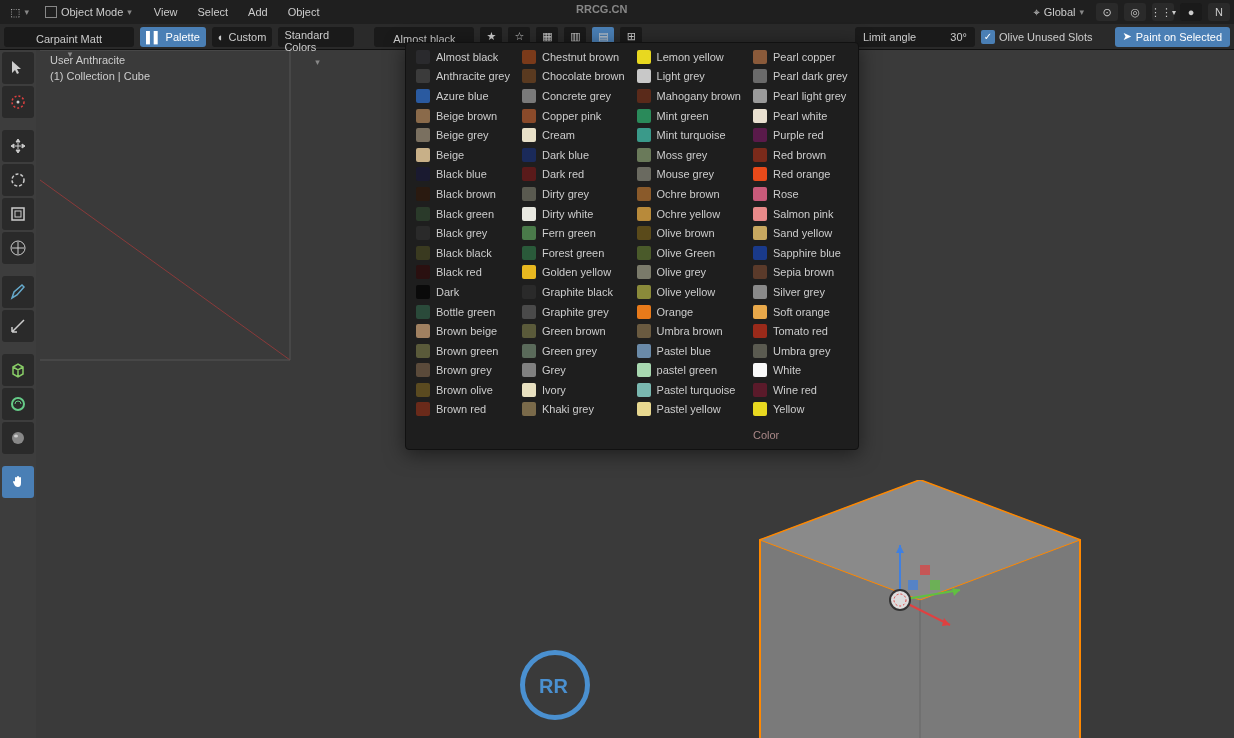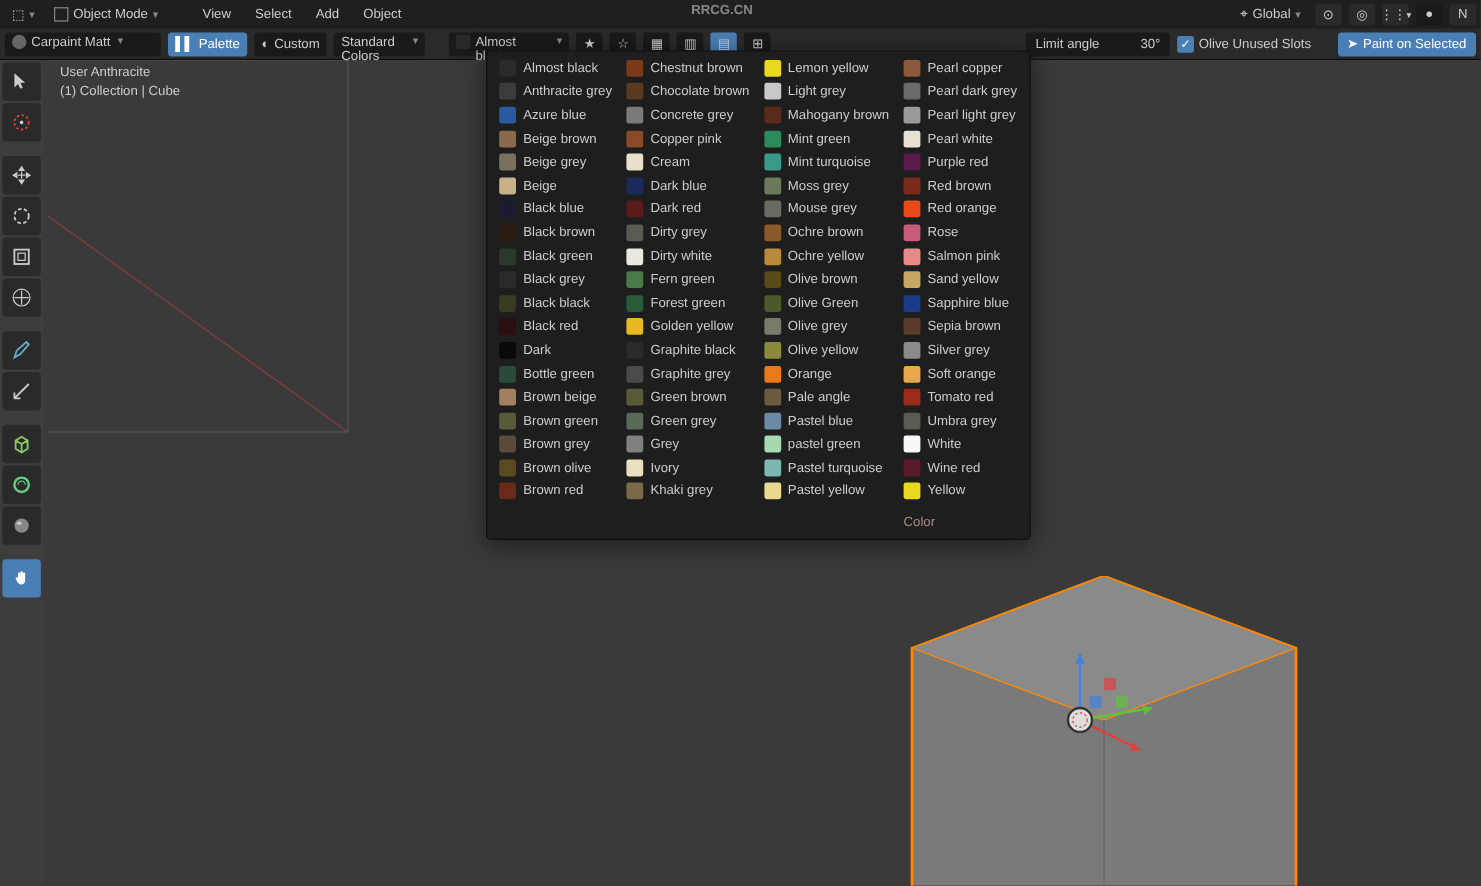--- a/index.html
+++ b/index.html
@@ -2,29 +2,29 @@
 <html><head>
 <meta charset="utf-8">
 <style>
 * { margin: 0; padding: 0; box-sizing: border-box; font-family: -apple-system, "Segoe UI", sans-serif; }
 body { width: 1234px; height: 738px; background: #3d3d3d; overflow: hidden; position: relative; color: #ccc; }
 
 
 .top-menu { height: 24px; background: #1f1f1f; display: flex; align-items: center; padding: 0 4px; font-size: 11px; gap: 8px; }
 .top-menu .left-group { display: flex; align-items: center; gap: 4px; }
 .top-menu .dropdown-btn { display: flex; align-items: center; gap: 4px; padding: 2px 6px; cursor: pointer; }
-.top-menu .menu-items { display: flex; gap: 12px; margin-left: 23px; align-items: flex-end; }
+.top-menu .menu-items { display: flex; gap: 12px; margin-left: 8px; align-items: flex-end; }
 .top-menu .menu-item { cursor: pointer; padding: 2px 4px; }
 .top-menu .right-group { margin-left: auto; display: flex; align-items: center; gap: 6px; }
 .top-menu .icon-btn { width: 22px; height: 18px; display: flex; align-items: center; justify-content: center; cursor: pointer; background: #2a2a2a; border-radius: 3px; }
 .top-menu .icon-btn.dark { background: #1a1a1a; }
 
 
 .sec-toolbar { height: 26px; background: #2a2a2a; display: flex; align-items: center; padding: 0 4px; font-size: 11px; gap: 6px; border-bottom: 1px solid #111; }
-.sec-toolbar .drop { display: flex; align-items: flex-start; background: #1a1a1a; border-radius: 3px; padding: 2px 6px; height: 20px; gap: 4px; cursor: pointer; }
+.sec-toolbar .drop { display: flex; align-items: center; background: #1a1a1a; border-radius: 3px; padding: 2px 6px; height: 20px; gap: 4px; cursor: pointer; flex-direction: column; }
 .sec-toolbar .drop .chev { margin-left: 2px; font-size: 9px; color: #888; }
 .sec-toolbar .btn { display: flex; align-items: center; background: #1a1a1a; border-radius: 3px; padding: 2px 6px; height: 20px; gap: 4px; cursor: pointer; }
 .sec-toolbar .btn.blue { background: #4a7fb5; color: #fff; }
 .sec-toolbar .icon-toggle { width: 22px; height: 20px; background: #1a1a1a; display: flex; align-items: center; justify-content: center; border-radius: 2px; cursor: pointer; }
 .sec-toolbar .icon-toggle.active { background: #4a7fb5; }
 .sec-toolbar .num-field { background: #1a1a1a; border-radius: 3px; padding: 2px 8px; height: 20px; display: flex; align-items: center; gap: 8px; }
 .sec-toolbar .num-field .val { margin-left: auto; }
 .sec-toolbar .checkbox-field { display: flex; align-items: center; gap: 4px; }
 .sec-toolbar .checkbox { width: 14px; height: 14px; background: #4a7fb5; border-radius: 2px; display: flex; align-items: center; justify-content: center; font-size: 10px; color: #fff; }
 .sec-toolbar .paint-btn { background: #4a7fb5; display: flex; align-items: center; gap: 4px; padding: 2px 8px; height: 20px; border-radius: 3px; color: #fff; cursor: pointer; }
@@ -279,20 +279,25 @@
 </div>
 
 <svg style="position:absolute;left:40px;top:50px;z-index:-1;" width="400" height="400">
   <line x1="0" y1="0" x2="250" y2="0" stroke="#555"></line>
   <line x1="250" y1="0" x2="250" y2="310" stroke="#555"></line>
   <line x1="0" y1="130" x2="250" y2="310" stroke="#8a3a3a"></line>
   <line x1="0" y1="310" x2="250" y2="310" stroke="#555"></line>
 </svg>
 
 <div class="rrcg-logo">
+  <div class="circle">
+    <svg width="40" height="40" viewBox="0 0 40 40">
+        <text x="4" y="28" font-size="20" font-weight="bold" fill="#4a90d0">RR</text>
+      </svg>
+  </div>
 </div>
 
 <div class="color-palette">
   <div class="pcol" id="pcol0">
       <div class="color-item">
         <span class="swatch" style="background: rgb(42, 42, 45);"></span>
         <span>Almost black</span>
       </div>
       <div class="color-item">
         <span class="swatch" style="background: rgb(59, 59, 59);"></span>
@@ -497,21 +502,21 @@
       <div class="color-item">
         <span class="swatch" style="background: rgb(138, 138, 58);"></span>
         <span>Olive yellow</span>
       </div>
       <div class="color-item">
         <span class="swatch" style="background: rgb(232, 122, 26);"></span>
         <span>Orange</span>
       </div>
       <div class="color-item">
         <span class="swatch" style="background: rgb(106, 90, 64);"></span>
-        <span>Pale angle</span>
+        <span>Umbra brown</span>
       </div>
       <div class="color-item">
         <span class="swatch" style="background: rgb(106, 138, 168);"></span>
         <span>Pastel blue</span>
       </div>
       <div class="color-item">
         <span class="swatch" style="background: rgb(168, 216, 176);"></span>
         <span>pastel green</span>
       </div>
       <div class="color-item">

